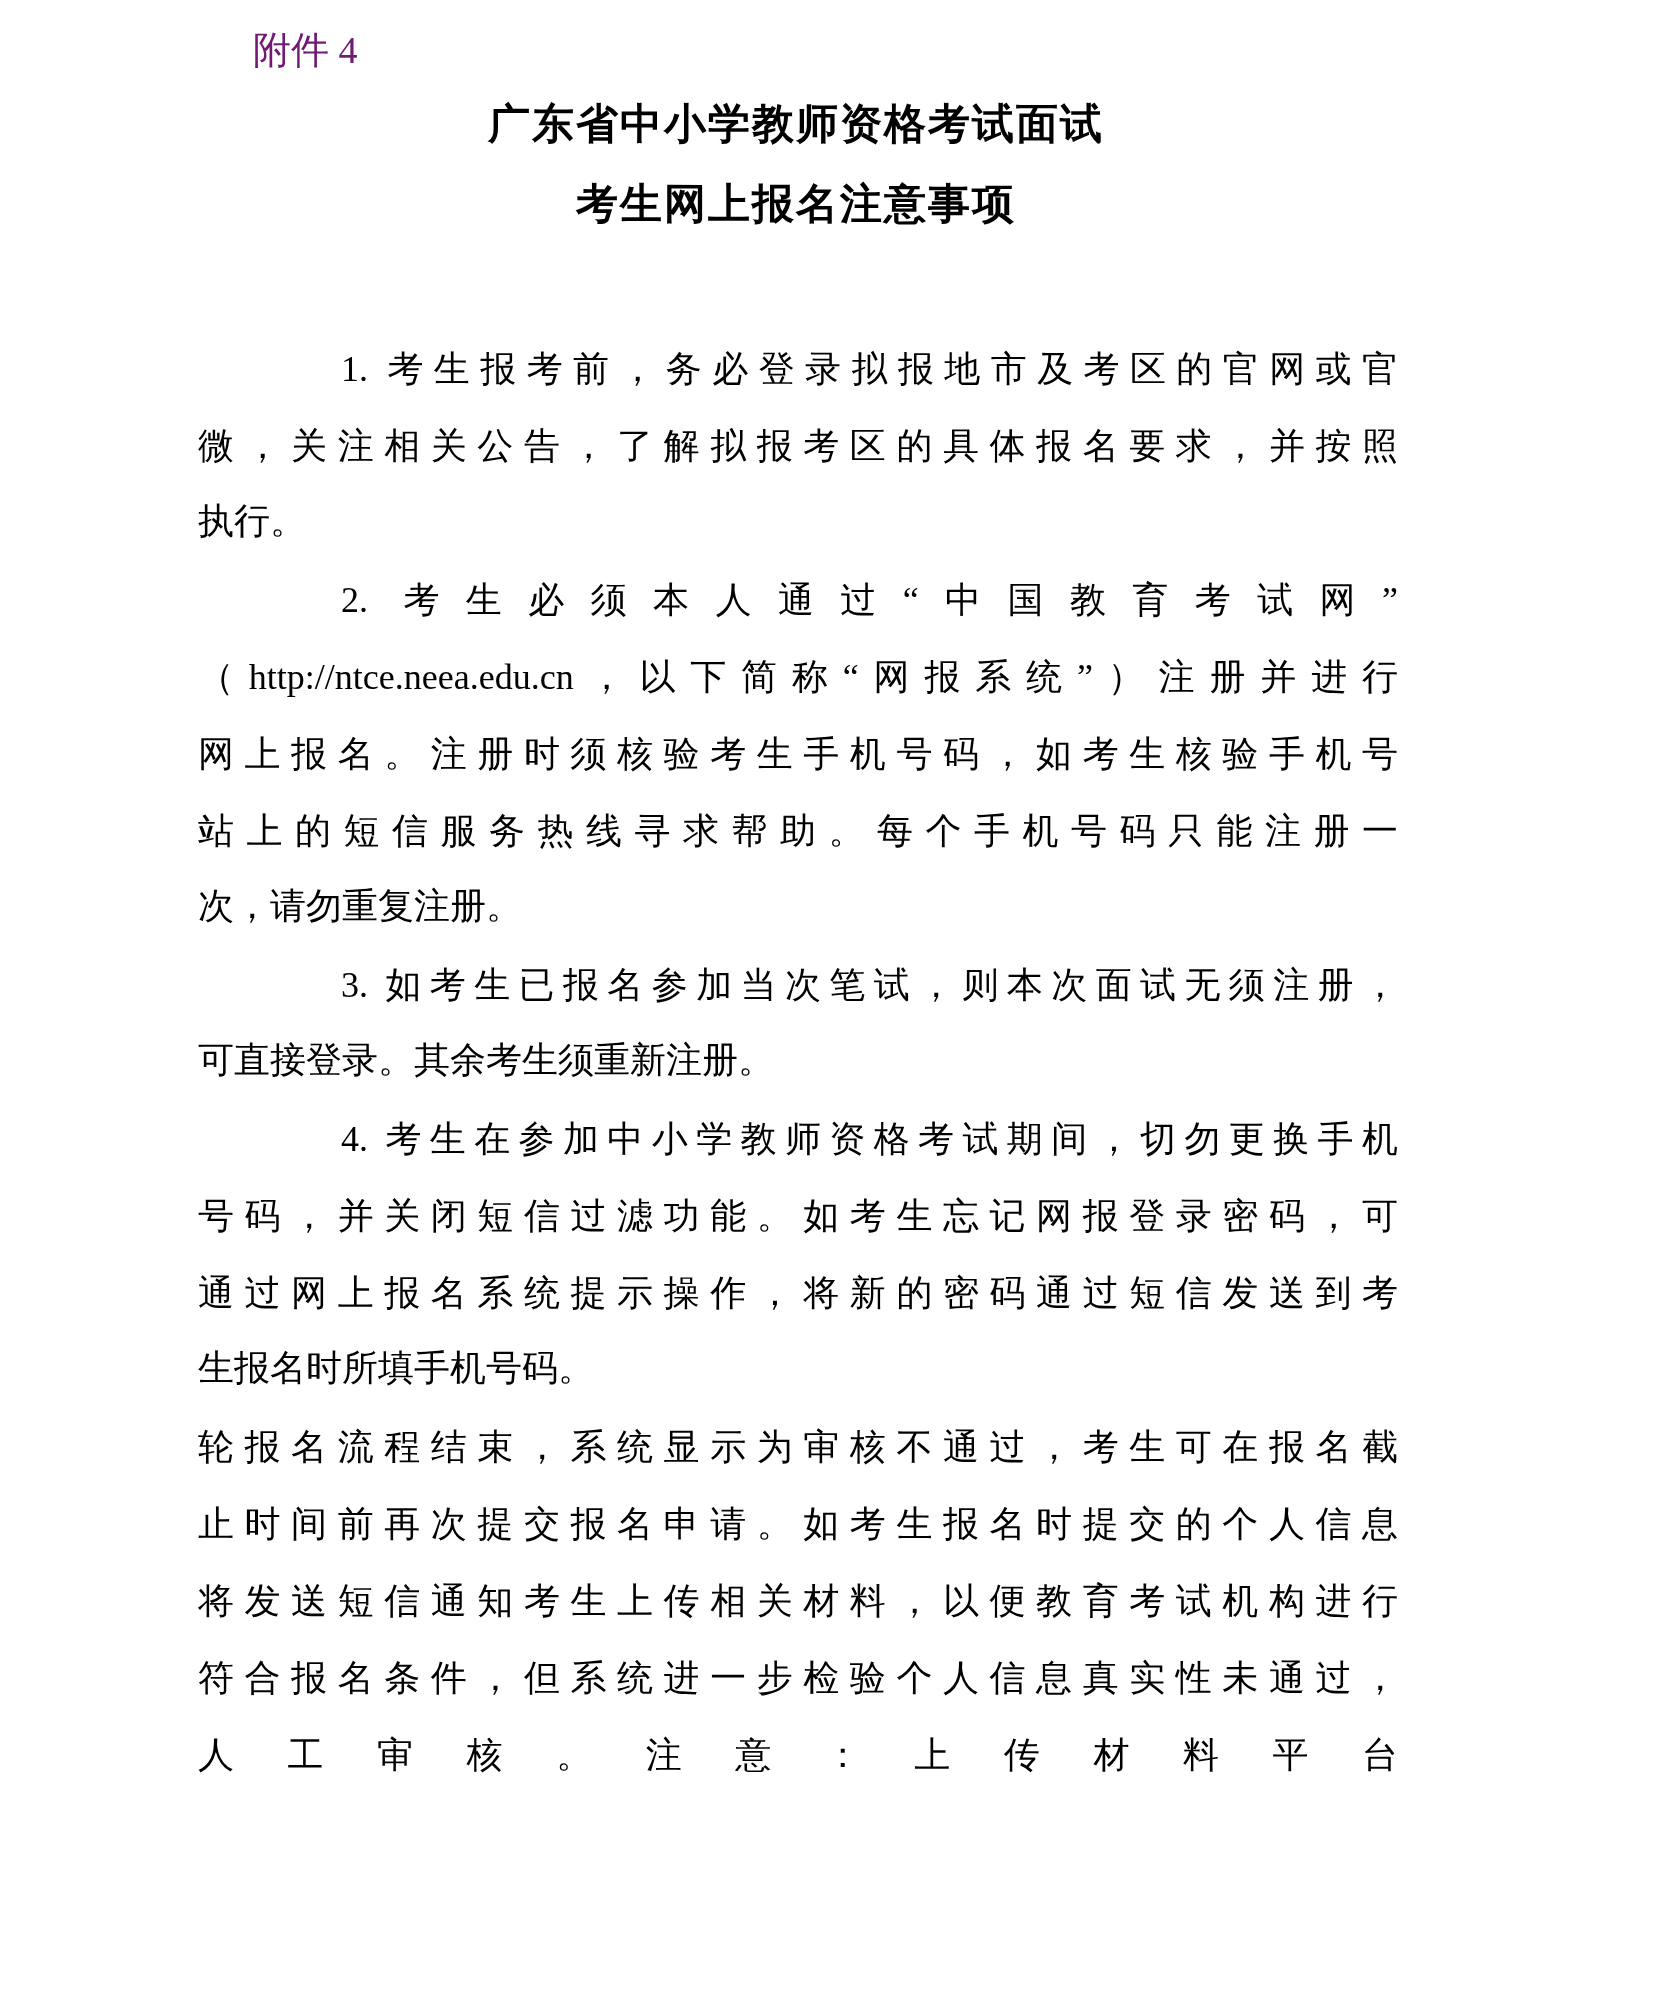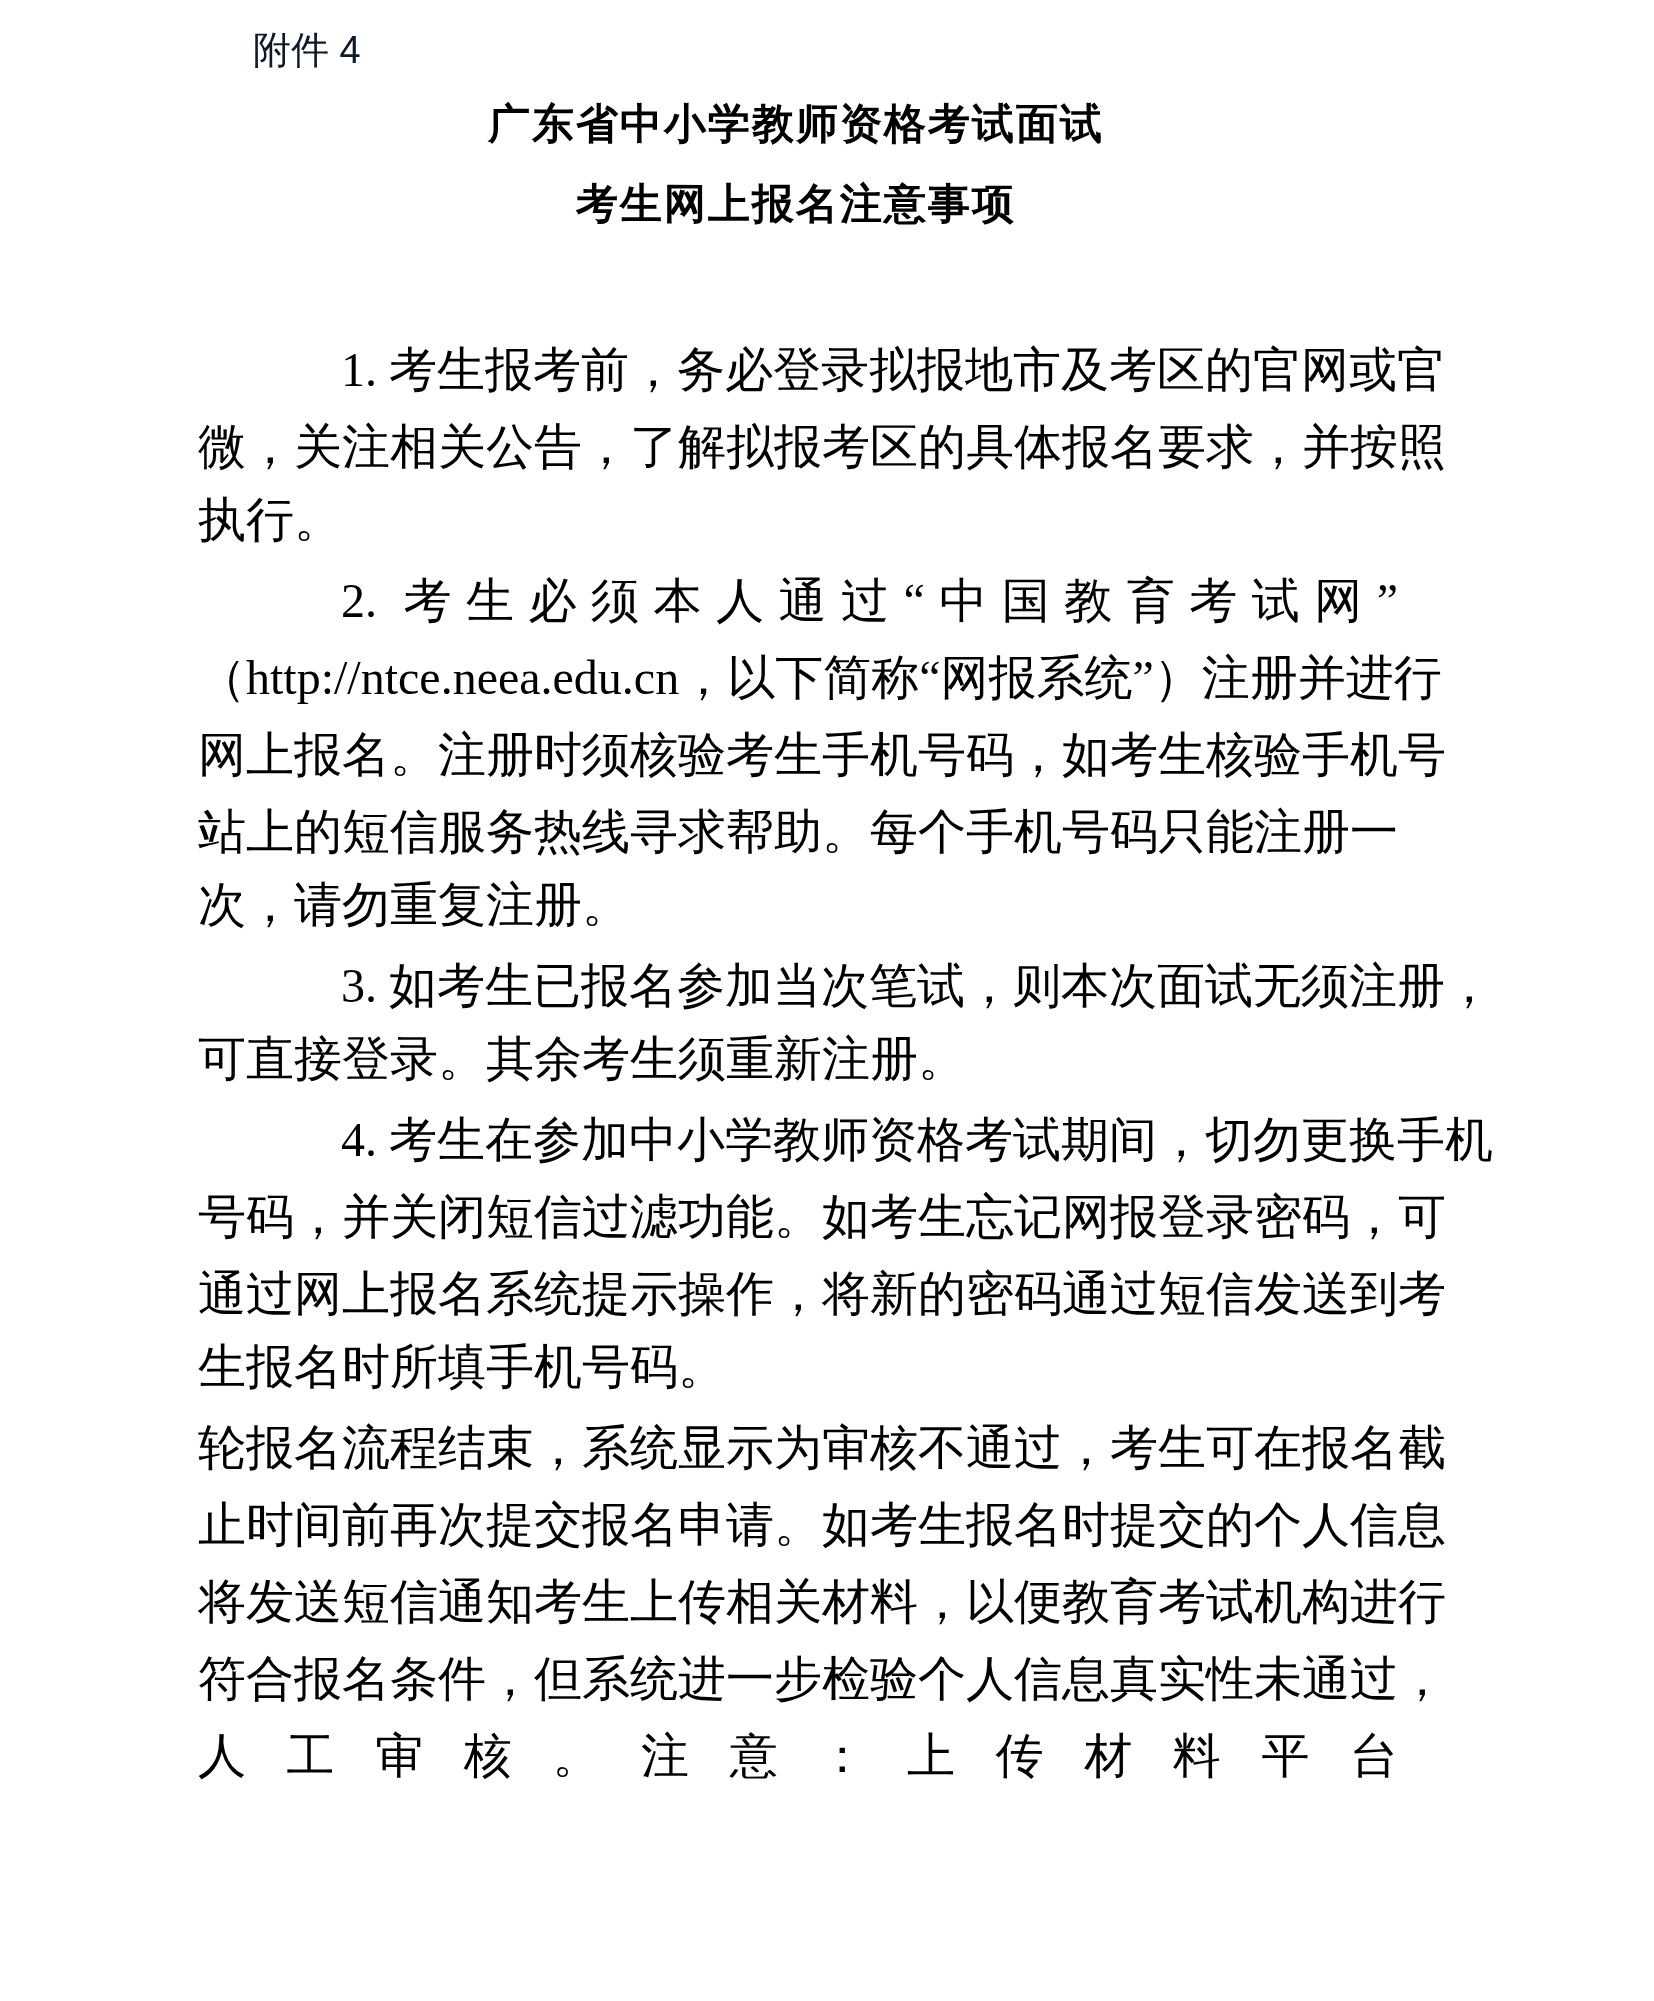--- a/index.html
+++ b/index.html
@@ -17,22 +17,22 @@
     left: 0; top: 0;
     width: 1654px; height: 2001px;
     background: #ffffff;
   }
   .attachment-label {
     position: absolute;
     left: 253px;
     top: 28px;
     font-size: 38px;
     line-height: 44px;
-    font-family: Liberation Sans, sans-serif;
-    color: #0f172a;
+    font-family: Liberation Serif, serif;
+    color: #701a75;
     white-space: nowrap;
   }
   .doc-title {
     position: absolute;
     left: 196px;
     top: 84px;
     width: 1200px;
     text-align: center;
     font-weight: 700;
     font-size: 42px;
@@ -43,21 +43,21 @@
   .doc-title .title-line { white-space: nowrap; }
   .doc-body {
     position: absolute;
     left: 198px;
     top: 331px;
     width: 1200px;
   }
   .line {
     height: 77px;
     line-height: 77px;
-    font-size: 48px;
+    font-size: 36px;
     color: #000000;
     text-align: justify;
     
     text-align-last: justify;
     white-space: nowrap;
   }
   .line.end {
     text-align: left;
     text-align-last: left;
     font-family: Liberation Mono, monospace;

